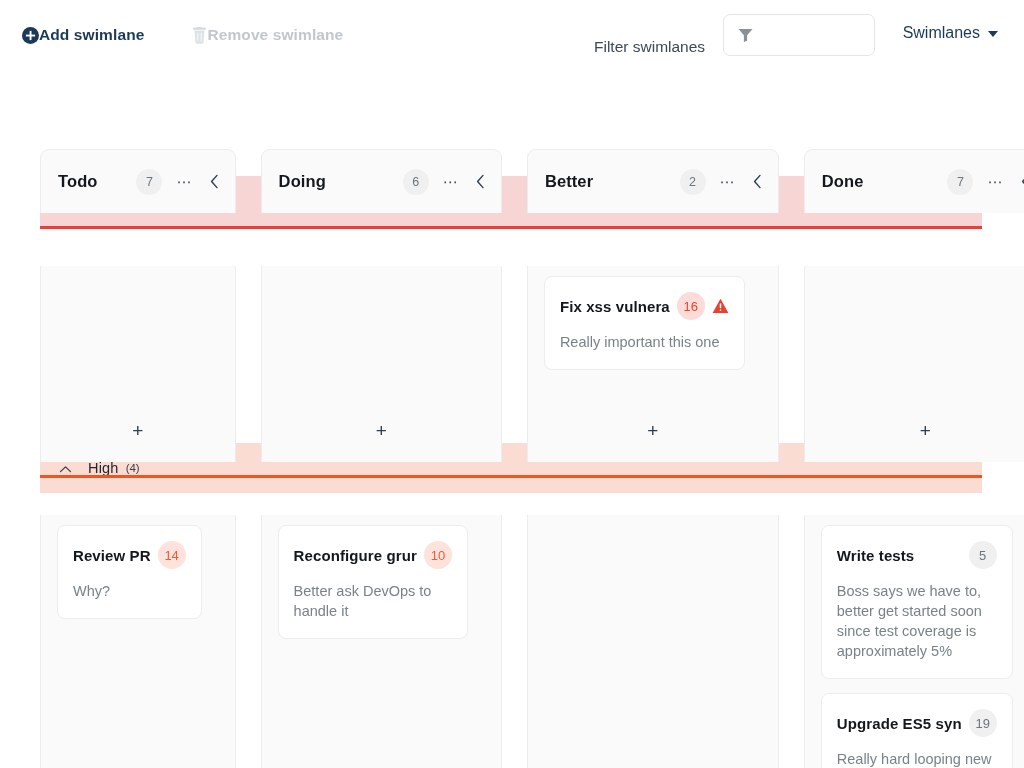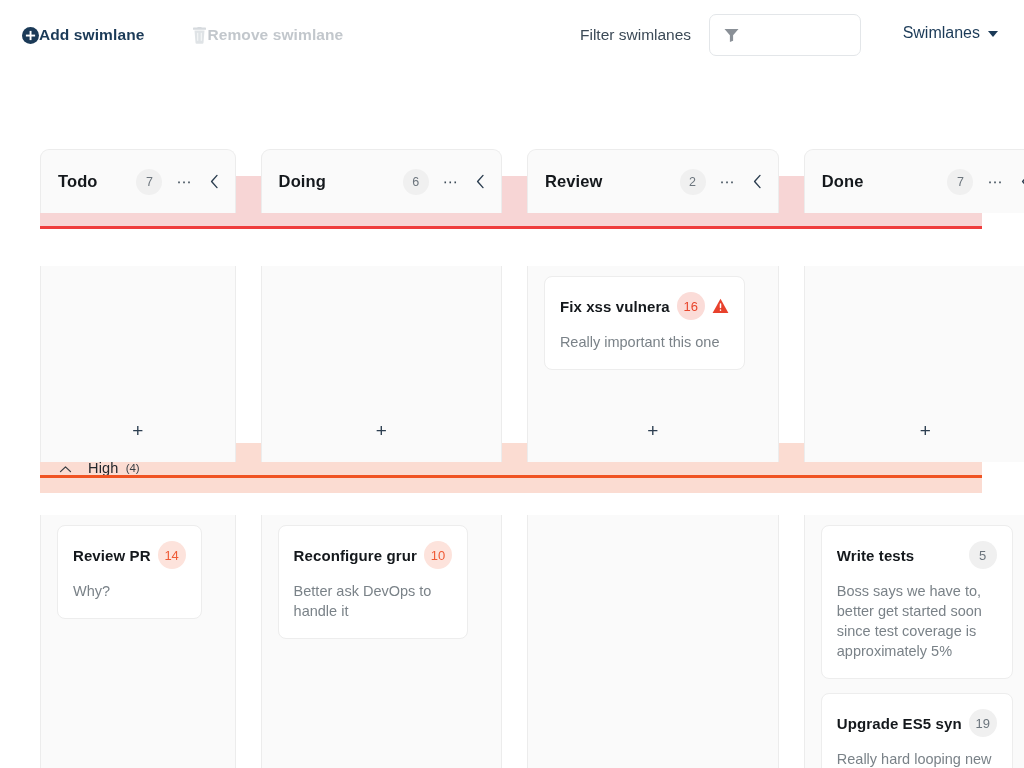--- a/index.html
+++ b/index.html
@@ -21,22 +21,22 @@
     font-size: 15.5px; letter-spacing: .1px;
     cursor: pointer; user-select: none; font-weight: bold;
   }
   .tool-add { margin-left: 22px; color: #1b3a57; }
   .tool-remove { margin-left: 48px; color: #c2c7cc; cursor: default; }
 
   .icon-plus-circle { width: 17px; height: 17px; display: block; }
   .icon-trash { width: 15px; height: 17px; display: block; }
 
   .filter-group {
-    position: absolute; left: 580px; top: 14px;
-    display: flex; align-items: center; gap: 18px;
+    position: absolute; left: 594px; top: 14px;
+    display: flex; align-items: flex-end; gap: 18px;
   }
   .filter-label { font-size: 15.5px; color: #3c4a57; white-space: nowrap; }
   .filter-box {
     width: 152px; height: 42px;
     border: 1px solid #e3e6e9; border-radius: 7px;
     background: #fff; display: flex; align-items: center;
     padding-left: 14px; cursor: text;
   }
   .icon-funnel { width: 15px; height: 14px; display: block; }
 
@@ -266,21 +266,21 @@
             <div class="card-top">
               <span class="card-title">Reconfigure grur</span>
               <span class="card-badge badge-high">10</span>
             </div>
             <div class="card-desc">Better ask DevOps to handle it</div>
           </div>
         </div>
       </div>
       <div class="col">
         <div class="col-head">
-          <span class="col-title">Review</span>
+          <span class="col-title">Better</span>
           <span class="col-count">2</span>
           <span class="col-dots">⋯</span>
           <span class="col-collapse"><svg viewBox="0 0 9 15" width="9" height="15">
               <path d="M7 1.4 L1.6 7.5 L7 13.6" fill="none" stroke="#2c3e50" stroke-width="1.4" stroke-linecap="round" stroke-linejoin="round"></path>
             </svg></span>
         </div>
         <div class="lane-band-spacer"></div>
         <div class="lane-rule-spacer"></div>
         <div class="lane-cell" style="height: 196px;">
           <div class="card">

